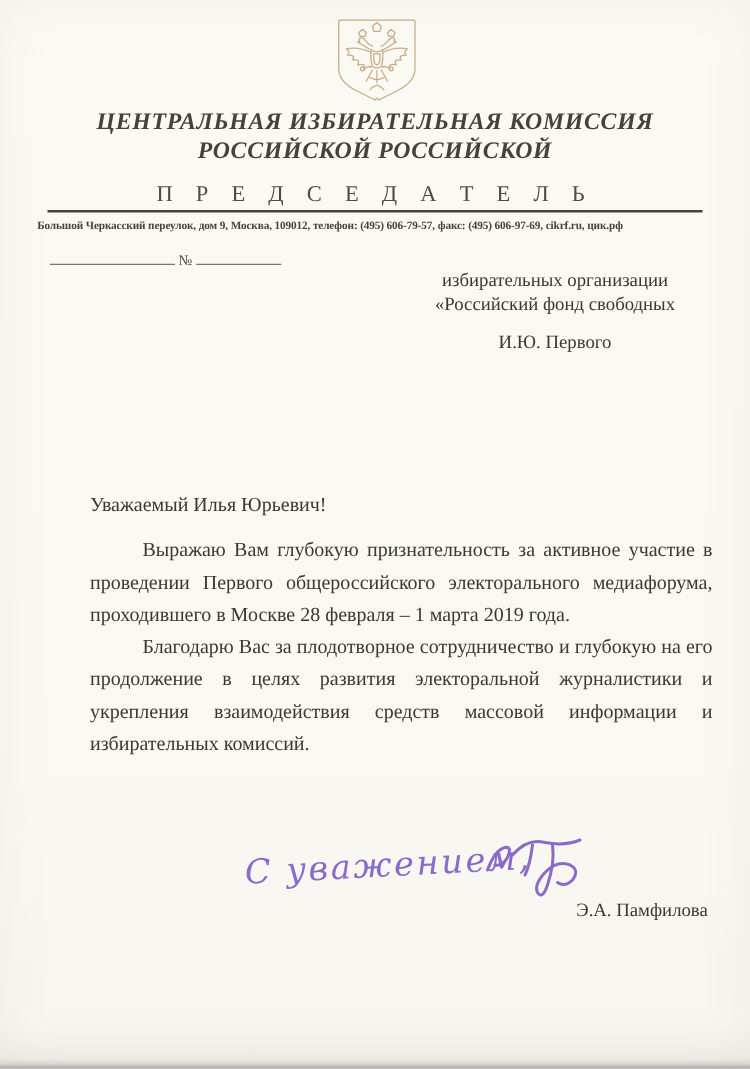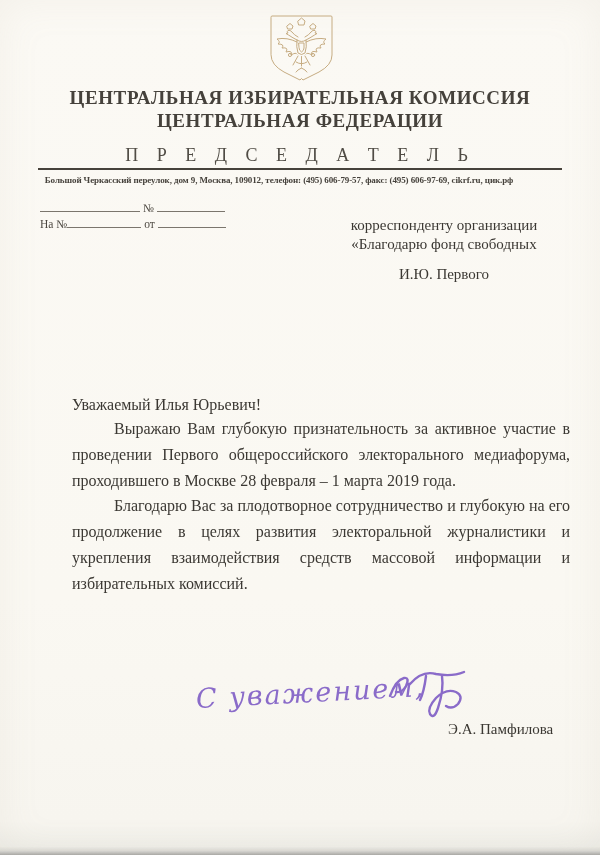--- a/index.html
+++ b/index.html
@@ -10,32 +10,32 @@
     background:linear-gradient(180deg,#fbf9f4 0%,#faf8f2 70%,#f7f5ef 96%,#efeee8 99%,#c9c8c3 100%);
     font-family:"Liberation Serif","DejaVu Serif",serif;
     color:#3d3a35;
     overflow:hidden;
     box-shadow:inset 0 0 40px rgba(180,170,150,0.10);
   }
   .emblem{position:absolute;left:263px;top:13px;width:77px;height:72px;}
   .org-title{
     position:absolute;top:86px;left:0;width:600px;
     text-align:center;font-weight:bold;font-size:19px;line-height:23px;
-    letter-spacing:0.6px;color:#45413b;
+    letter-spacing:0.6px;color:#45413b;font-style:italic;
   }
   .position-title{
     position:absolute;top:145px;left:0;width:600px;
     text-align:center;font-size:18px;letter-spacing:7px;
     color:#504c45;font-weight:500;
   }
   .rule{position:absolute;top:168px;left:38px;width:524px;height:2px;background:#46423b;}
   .address-line{
     position:absolute;top:175px;left:0;width:528px;
     text-align:center;font-weight:bold;font-size:9px;
-    letter-spacing:-0.1px;color:#46423c;padding-left:15px;
+    letter-spacing:-0.1px;color:#46423c;
   }
   .refs{
     position:absolute;left:40px;top:200px;width:210px;
     font-size:11.5px;color:#4a463f;line-height:15px;
   }
   .refs .row{white-space:nowrap;}
   .blank{
     display:inline-block;border-bottom:1px solid #7b766d;
     height:11px;vertical-align:baseline;
   }
@@ -43,35 +43,35 @@
   .recipient{
     position:absolute;left:318px;top:216px;width:252px;
     text-align:center;font-size:15px;line-height:18.5px;color:#3b3833;
   }
   .recipient .name{margin-top:12px;}
   .salutation{
     position:absolute;left:72px;top:396px;width:498px;
     text-align:left;font-size:16px;color:#3b3833;
   }
   .body-text{
-    position:absolute;left:72px;top:416px;width:498px;
+    position:absolute;left:72px;top:428px;width:498px;
     font-size:16px;line-height:25.8px;color:#3b3833;
     text-align:justify;
   }
   .body-text p{margin:0;text-indent:42px;}
   .closing{
     position:absolute;left:196px;top:683px;
     font-family:"DejaVu Serif",serif;font-style:italic;
     font-size:27px;letter-spacing:2px;
     transform:rotate(-3deg);transform-origin:left center;
     white-space:nowrap;
   }
   .sig-flourish{position:absolute;left:386px;top:662px;width:92px;height:70px;}
   .sig-name{
-    position:absolute;left:448px;top:721px;width:130px;
+    position:absolute;left:461px;top:721px;width:130px;
     font-size:15px;color:#3b3833;white-space:nowrap;
   }
   .scan-edge{
     position:absolute;left:0;bottom:0;width:600px;height:4px;
     background:linear-gradient(180deg,#d6d5d1,#a9a8a4);
   }
 </style>
 </head>
 <body>
 
@@ -101,37 +101,36 @@
       <path d="M35 43 L30 52 M38.5 43.5 L38.5 53 M42 43 L47 52 M33 49 Q38.5 52.5 44 49"></path>
 
       <circle cx="27" cy="42" r="1.6"></circle>
       <circle cx="50" cy="42" r="1.6"></circle>
       <path d="M38.5 55 Q34 57 33 59 M38.5 55 Q43 57 44 59"></path>
     </svg>
   </div>
 
   <div class="org-title">
     <div>ЦЕНТРАЛЬНАЯ ИЗБИРАТЕЛЬНАЯ КОМИССИЯ</div>
-    <div>ЦЕНТРАЛЬНАЯ ФЕДЕРАЦИИ</div>
+    <div>РОССИЙСКОЙ РОССИЙСКОЙ</div>
   </div>
 
   <div class="position-title">П Р Е Д С Е Д А Т Е Л Ь</div>
 
   <div class="rule"></div>
 
   <div class="address-line">Большой Черкасский переулок, дом 9, Москва, 109012, телефон: (495) 606-79-57, факс: (495) 606-97-69, cikrf.ru, цик.рф</div>
 
   <div class="refs">
     <div class="row"><span class="blank b1"></span> <span>№</span> <span class="blank b2"></span></div>
-    <div class="row"><span>На №</span><span class="blank b3"></span> <span>от</span> <span class="blank b2"></span></div>
   </div>
 
   <div class="recipient">
-    <div>корреспонденту организации</div>
-    <div>«Благодарю фонд свободных</div>
+    <div>избирательных организации</div>
+    <div>«Российский фонд свободных</div>
     <div class="name">И.Ю. Первого</div>
   </div>
 
   <div class="salutation">Уважаемый Илья Юрьевич!</div>
 
   <div class="body-text">
     <p>Выражаю Вам глубокую признательность за активное участие в проведении Первого общероссийского электорального медиафорума, проходившего в Москве 28 февраля – 1 марта 2019 года.</p>
     <p>Благодарю Вас за плодотворное сотрудничество и глубокую на его продолжение в целях развития электоральной журналистики и укрепления взаимодействия средств массовой информации и избирательных комиссий.</p>
   </div>
 

